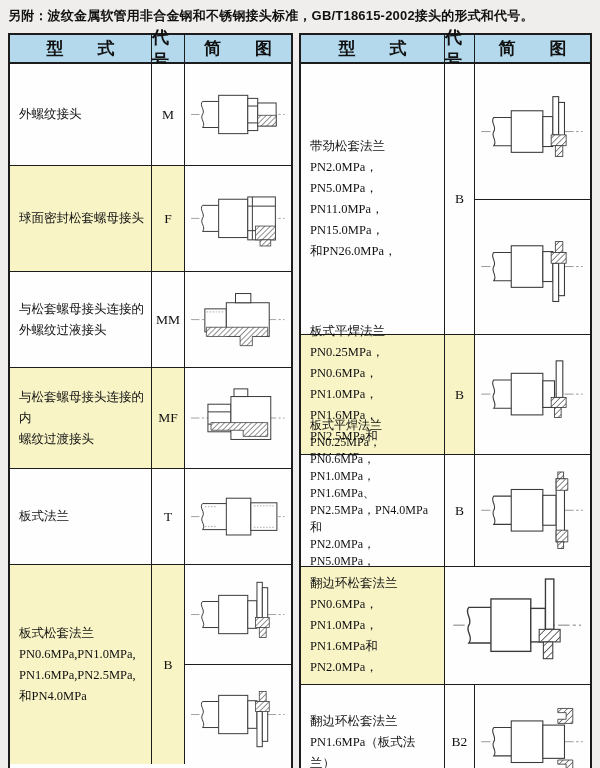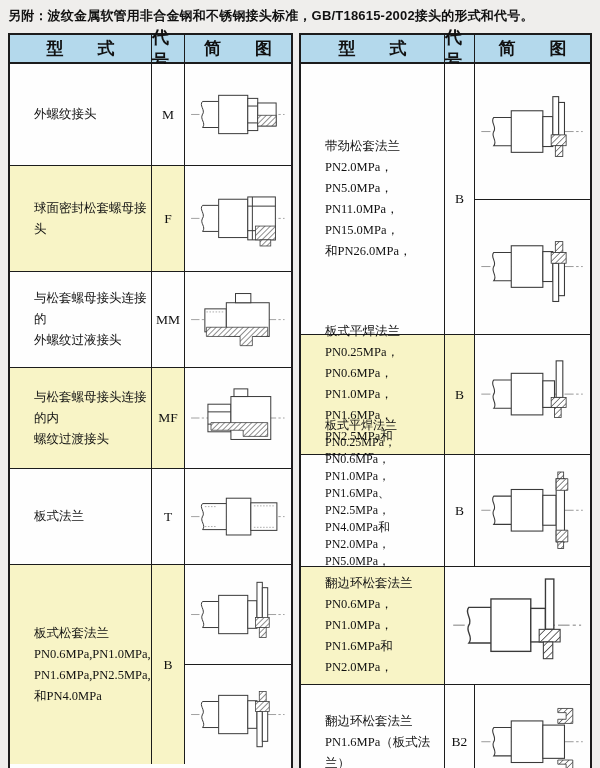--- a/index.html
+++ b/index.html
@@ -38,21 +38,21 @@
     display:flex;align-items:center;justify-content:center;
     font-size:17px;font-weight:bold;
     border-right:1px solid var(--border);
   }
   .hcell:last-child{border-right:none;}
   .row{display:flex;border-bottom:1px solid var(--border);}
   .row:last-child{border-bottom:none;}
   .tcell{
     border-right:1px solid var(--border);
     display:flex;align-items:center;
-    padding:2px 4px 2px 24px;
+    padding:2px 4px 2px 9px;
     font-size:12.5px;line-height:21px;
     white-space:pre-line;
     background:var(--cell-bg);
   }
   .table.left .tcell,.table.left .hcell.h-type{width:142px;}
   .table.left .ccell,.table.left .hcell.h-code{width:33px;}
   .table.right .tcell,.table.right .hcell.h-type{width:144px;}
   .table.right .ccell,.table.right .hcell.h-code{width:30px;}
   .tcell.tight{line-height:17px;font-size:12px;}
   .ccell{

